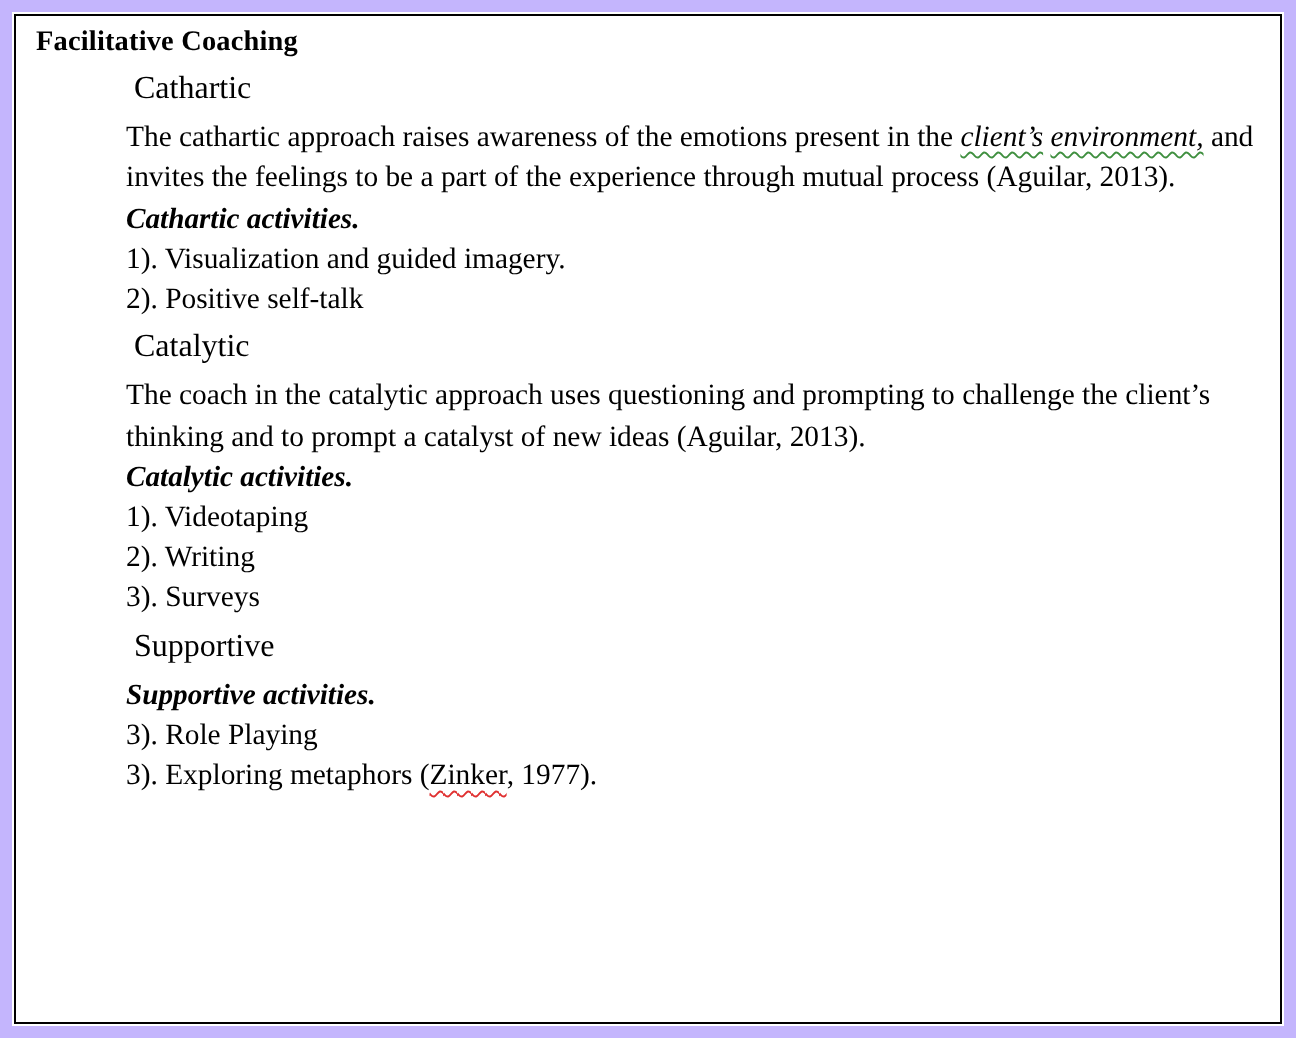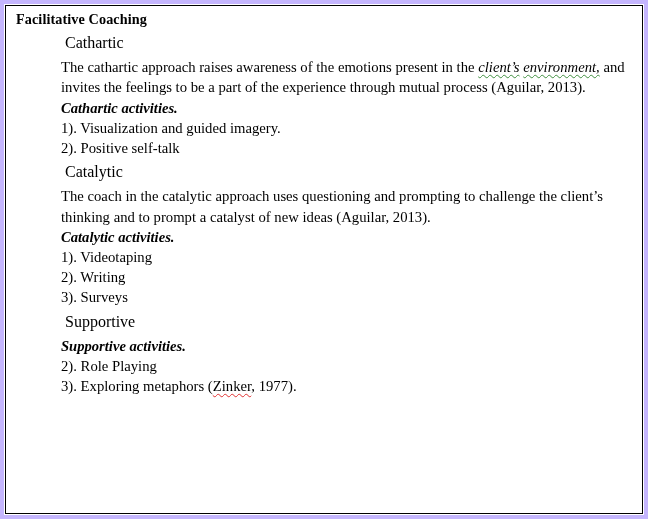--- a/index.html
+++ b/index.html
@@ -14,21 +14,21 @@
     overflow: hidden;
     font-family: "Liberation Serif", "DejaVu Serif", serif;
     color: #000000;
   }
 
   
   .doc-frame {
     box-sizing: border-box;
     width: 648px;
     height: 519px;
-    border: 4px solid #c4b5fd;
+    border: 6px solid #c4b5fd;
     padding: 1px;
     background: #ffffff;
   }
   .doc-frame-inner {
     box-sizing: border-box;
     width: 100%;
     height: 100%;
     border: 1px solid #000;
     background: #ffffff;
     padding: 4px 8px 0 8px;
@@ -138,20 +138,20 @@
           <li>2). Writing</li>
           <li>3). Surveys</li>
         </ul>
 
         <p class="section-heading">Supportive</p>
 
 
         <p class="sub-heading">Supportive activities.</p>
 
         <ul class="list">
-          <li>2). Role Playing</li>
+          <li>3). Role Playing</li>
           <li><span>3). Exploring metaphors (</span><span class="spell-error">Zinker</span><span>, 1977).</span></li>
         </ul>
 
       </div>
     </div>
   </div>
 </div>
 
 </body></html>

